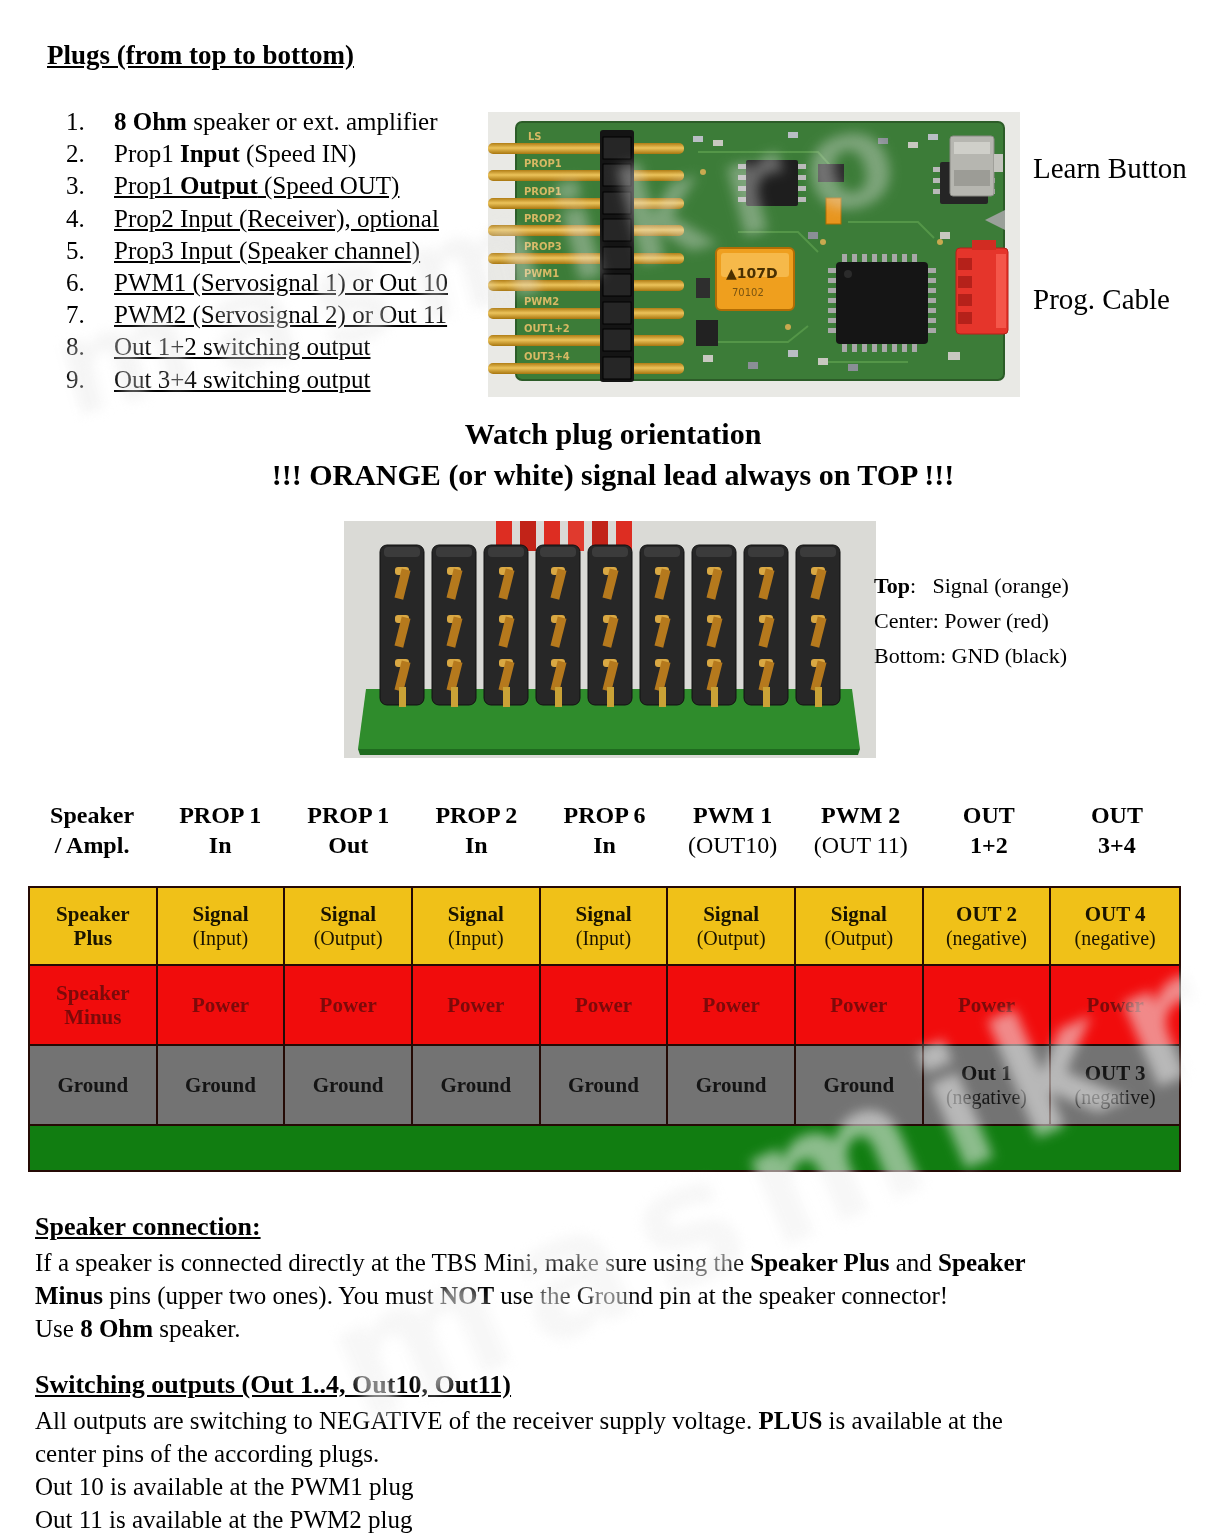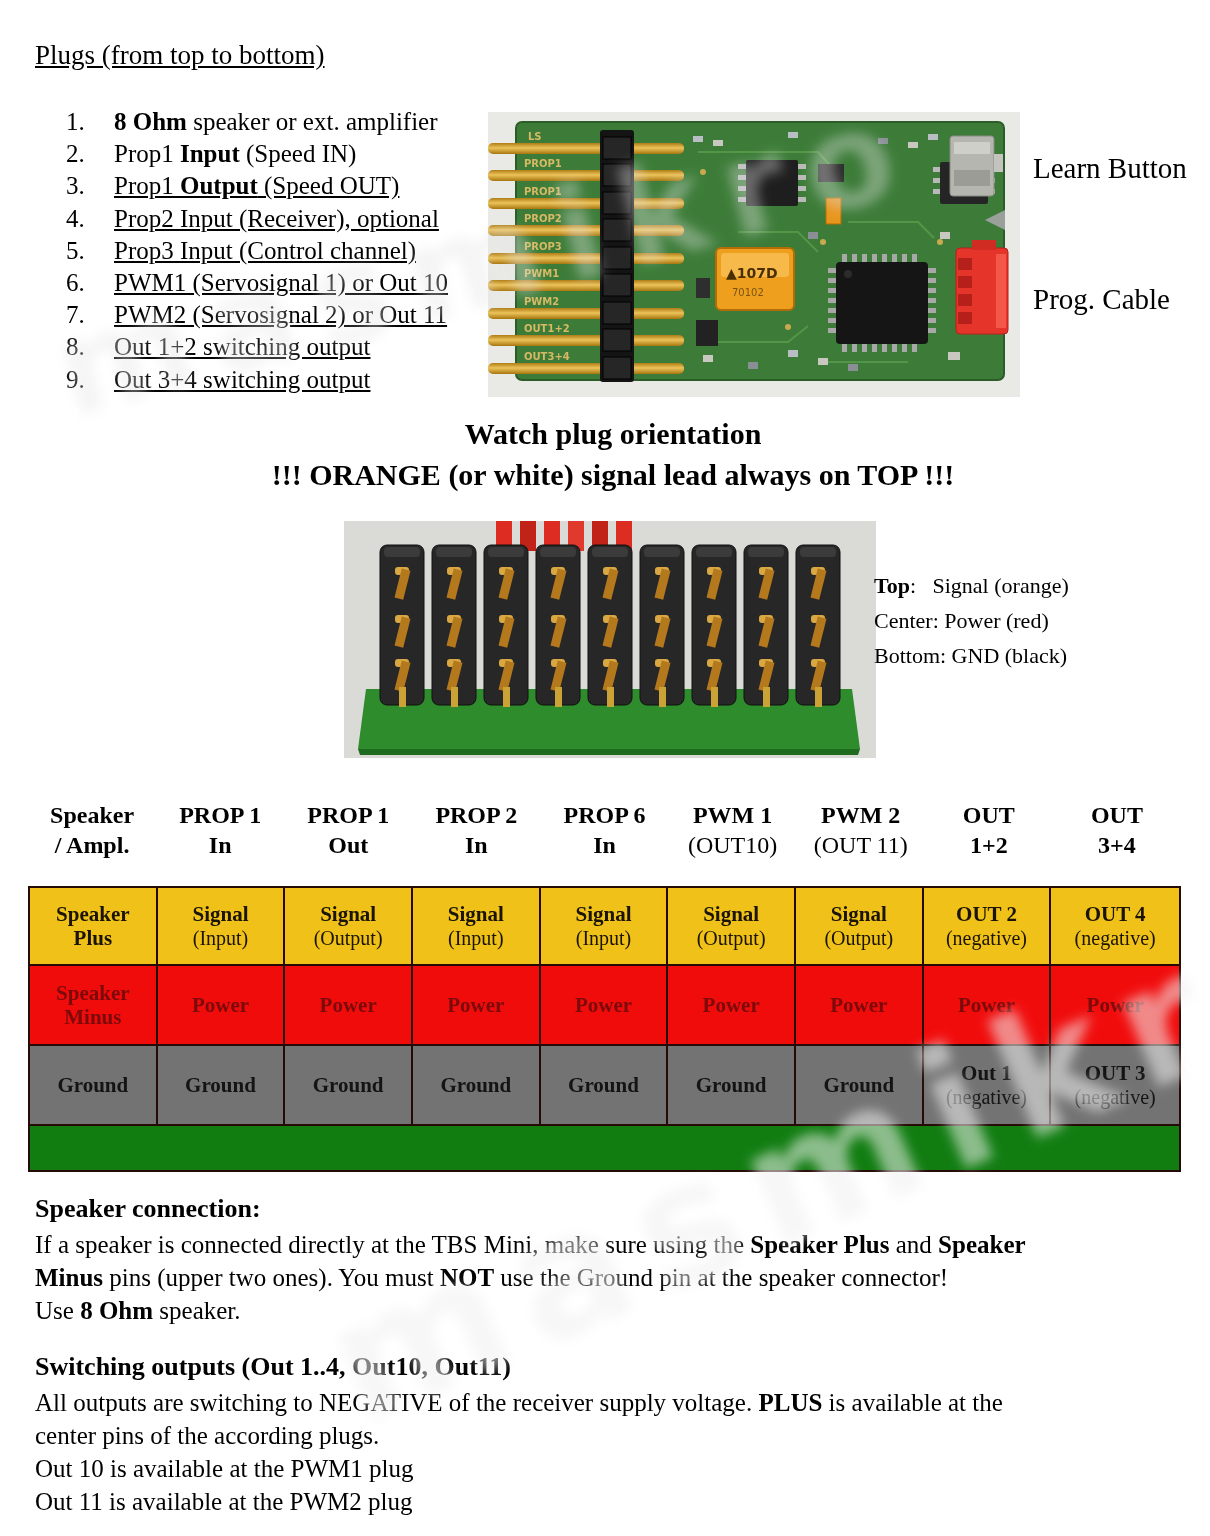--- a/index.html
+++ b/index.html
@@ -3,22 +3,22 @@
 <meta charset="utf-8">
 <style>
   html,body{margin:0;padding:0;}
   body{
     width:1210px;height:1536px;position:relative;overflow:hidden;
     background:#ffffff;color:#000;
     font-family:"Liberation Serif","DejaVu Serif",serif;
   }
   .abs{position:absolute;}
   
-  .doc-heading{font-size:27px;font-weight:normal;text-decoration:underline;}
-  .sec-heading{font-size:26px;font-weight:bold;margin-bottom:4px;}
+  .doc-heading{font-size:27px;font-weight:bold;text-decoration:underline;margin-left:12px;}
+  .sec-heading{font-size:26px;font-weight:bold;text-decoration:underline;margin-bottom:4px;margin-top:18px;}
   .body-line{font-size:25px;line-height:33px;white-space:nowrap;}
   
   #plug-list{font-size:25px;}
   .plug-item{display:flex;line-height:32.2px;white-space:nowrap;}
   .plug-num{display:inline-block;width:48px;flex:0 0 48px;}
   .plug-text.ul{text-decoration:underline;}
   
   .photo-label{font-size:29px;white-space:nowrap;}
   #legend{font-size:22px;line-height:35px;white-space:nowrap;}
   
@@ -63,21 +63,21 @@
     <div class="plug-item">
       <span class="plug-num">3.</span>
       <span class="plug-text ul"><span>Prop1 </span><span style="font-weight: bold;">Output</span><span> (Speed OUT)</span></span>
     </div>
     <div class="plug-item">
       <span class="plug-num">4.</span>
       <span class="plug-text ul"><span>Prop2 Input (Receiver), optional</span></span>
     </div>
     <div class="plug-item">
       <span class="plug-num">5.</span>
-      <span class="plug-text ul"><span>Prop3 Input (Control channel)</span></span>
+      <span class="plug-text ul"><span>Prop3 Input (Speaker channel)</span></span>
     </div>
     <div class="plug-item">
       <span class="plug-num">6.</span>
       <span class="plug-text ul"><span>PWM1 (Servosignal 1) or Out 10</span></span>
     </div>
     <div class="plug-item">
       <span class="plug-num">7.</span>
       <span class="plug-text ul"><span>PWM2 (Servosignal 2) or Out 11</span></span>
     </div>
     <div class="plug-item">

